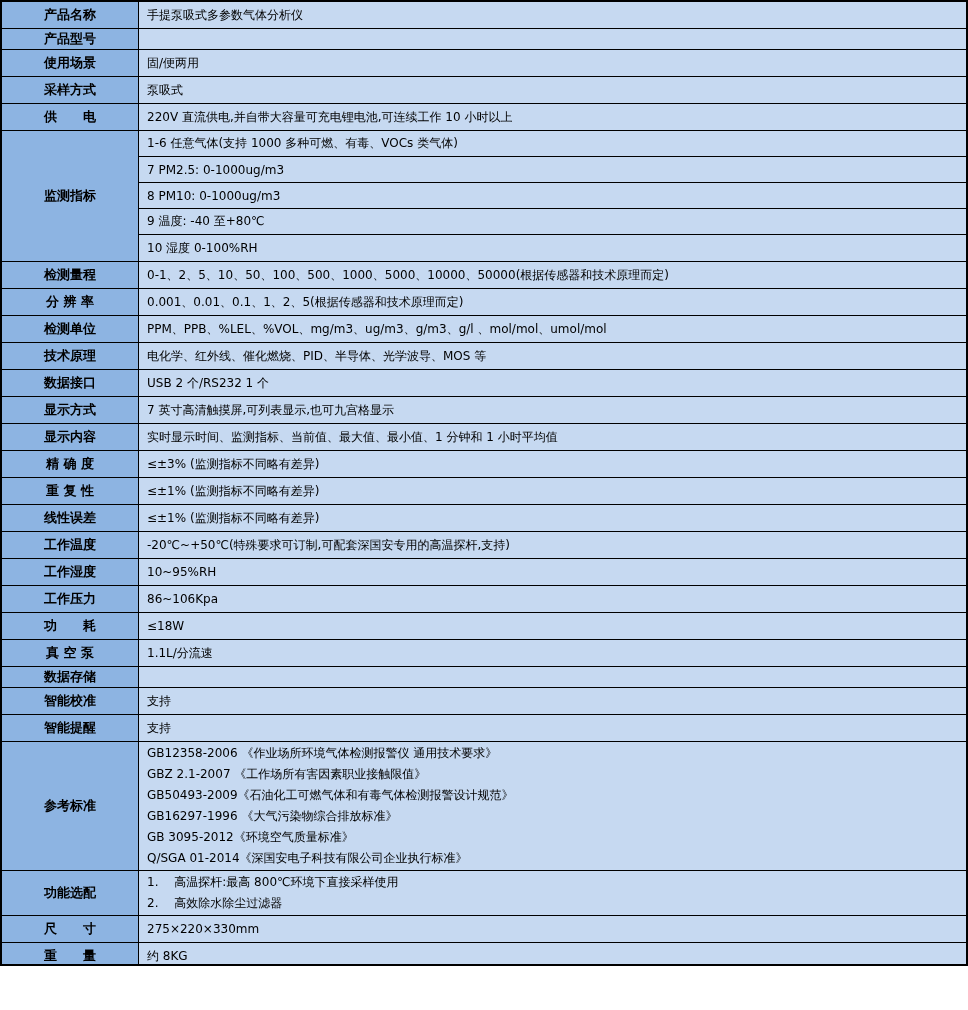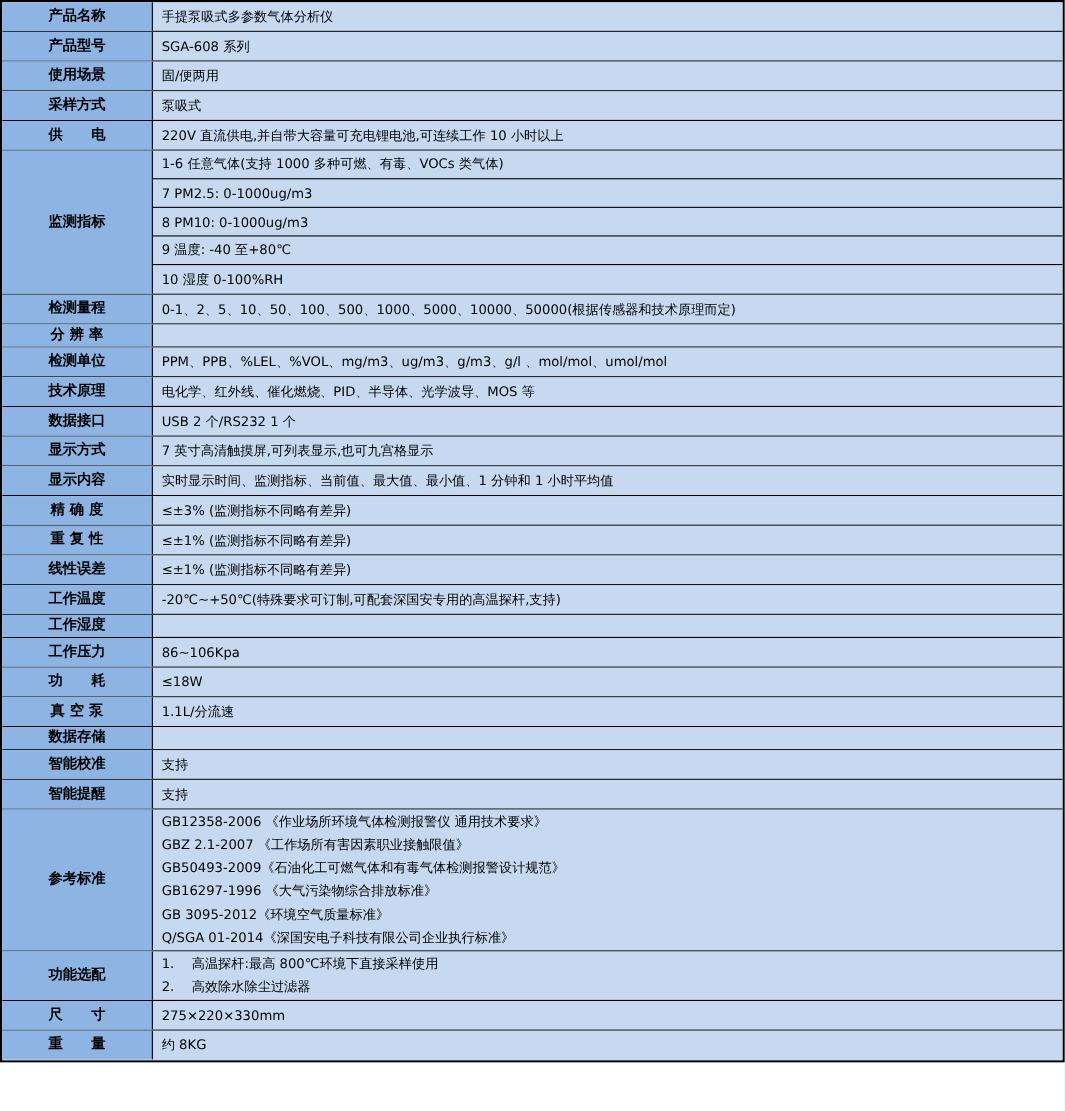--- a/index.html
+++ b/index.html
@@ -79,23 +79,20 @@
 
 <div class="spec-table" id="table-root">
     <div class="row">
     <div class="label-cell">产品名称</div>
     <div class="content-cell">
         <div class="sub-cell">手提泵吸式多参数气体分析仪</div>
       </div>
   </div>
     <div class="row">
     <div class="label-cell">产品型号</div>
-    <div class="content-cell">
-        <div class="sub-cell">SGA-608 系列</div>
-      </div>
   </div>
     <div class="row">
     <div class="label-cell">使用场景</div>
     <div class="content-cell">
         <div class="sub-cell">固/便两用</div>
       </div>
   </div>
     <div class="row">
     <div class="label-cell">采样方式</div>
     <div class="content-cell">
@@ -119,20 +116,23 @@
       </div>
   </div>
     <div class="row">
     <div class="label-cell">检测量程</div>
     <div class="content-cell">
         <div class="sub-cell">0-1、2、5、10、50、100、500、1000、5000、10000、50000(根据传感器和技术原理而定)</div>
       </div>
   </div>
     <div class="row">
     <div class="label-cell">分 辨 率</div>
+    <div class="content-cell">
+        <div class="sub-cell">0.001、0.01、0.1、1、2、5(根据传感器和技术原理而定)</div>
+      </div>
   </div>
     <div class="row">
     <div class="label-cell">检测单位</div>
     <div class="content-cell">
         <div class="sub-cell">PPM、PPB、%LEL、%VOL、mg/m3、ug/m3、g/m3、g/l 、mol/mol、umol/mol</div>
       </div>
   </div>
     <div class="row">
     <div class="label-cell">技术原理</div>
     <div class="content-cell">
@@ -176,20 +176,23 @@
       </div>
   </div>
     <div class="row">
     <div class="label-cell">工作温度</div>
     <div class="content-cell">
         <div class="sub-cell">-20℃~+50℃(特殊要求可订制,可配套深国安专用的高温探杆,支持)</div>
       </div>
   </div>
     <div class="row">
     <div class="label-cell">工作湿度</div>
+    <div class="content-cell">
+        <div class="sub-cell">10~95%RH</div>
+      </div>
   </div>
     <div class="row">
     <div class="label-cell">工作压力</div>
     <div class="content-cell">
         <div class="sub-cell">86~106Kpa</div>
       </div>
   </div>
     <div class="row">
     <div class="label-cell">功　　耗</div>
     <div class="content-cell">

